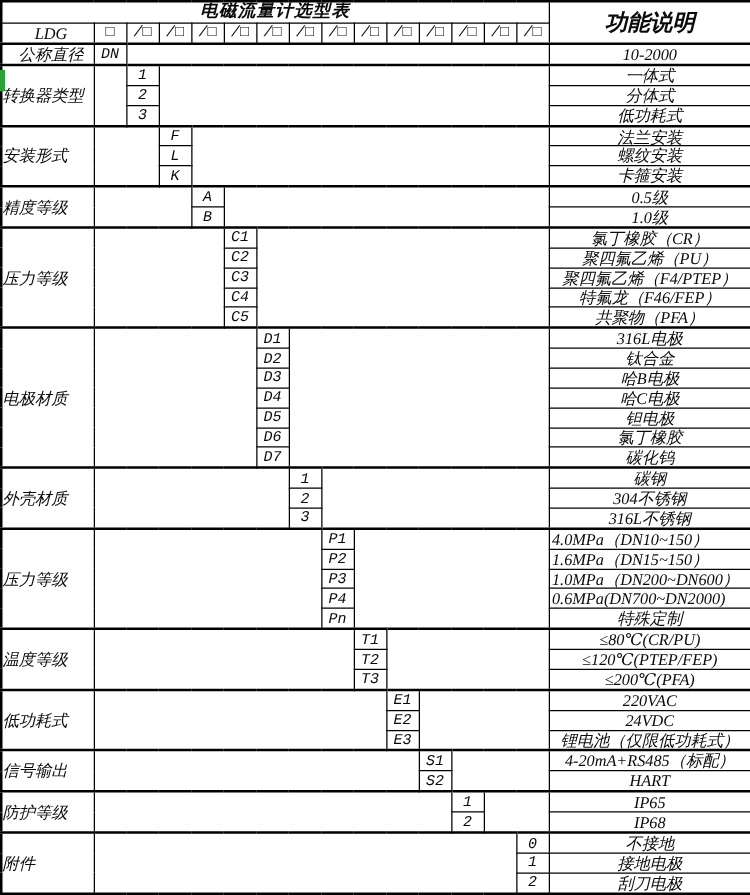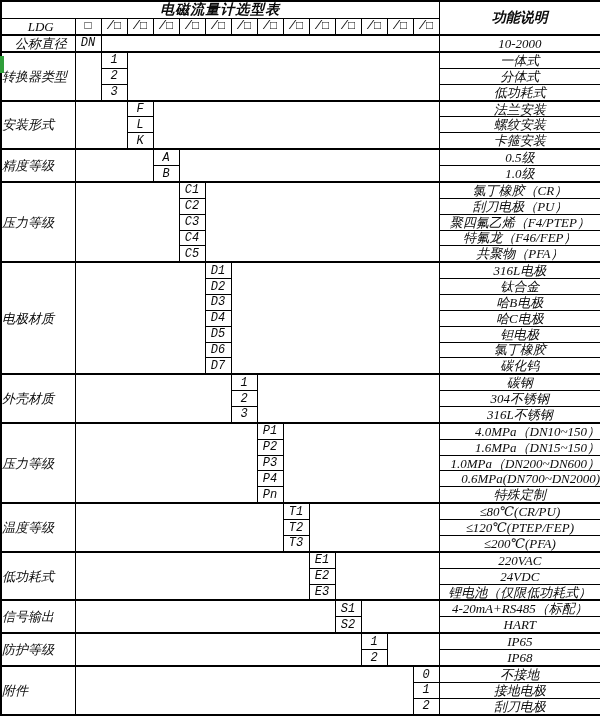--- a/index.html
+++ b/index.html
@@ -27,29 +27,29 @@
     font-size:13px;
     line-height:1;
     text-align:center;
     vertical-align:middle;
     white-space:nowrap;
     overflow:hidden;
   }
   tr.cat-start td { border-top:2px solid #000; }
 
   td.title   { font-weight:bold; font-size:14px; letter-spacing:1px; }
-  td.desc-hd { font-weight:bold; font-size:14px; }
+  td.desc-hd { font-weight:bold; font-size:18px; }
   td.lbl      { text-align:left; }
   td.lbl-left { text-align:center; padding-left:5px; }
   td.code {
     font-family:"Liberation Mono","DejaVu Sans Mono",monospace;
     font-size:12px;
   }
   td.desc { font-size:13px; }
-  td.desc.left { text-align:right; padding-left:2px; }
+  td.desc.left { text-align:left; padding-left:2px; }
   td.filler { }
 
   .scan-artifact {
     position:absolute; left:0; top:56px;
     width:4px; height:17px;
   }
 </style>
 </head>
 <body>
 
@@ -144,21 +144,21 @@
         </tr>
         <tr class="cat-start">
           <td class="lbl" rowspan="5">压力等级</td>
           <td class="filler" colspan="4" rowspan="5"></td>
           <td class="code">C1</td>
           <td class="filler" colspan="9" rowspan="5"></td>
           <td class="desc">氯丁橡胶（CR）</td>
         </tr>
         <tr>
           <td class="code">C2</td>
-          <td class="desc">刮刀电极（PU）</td>
+          <td class="desc">聚四氟乙烯（PU）</td>
         </tr>
         <tr>
           <td class="code">C3</td>
           <td class="desc">聚四氟乙烯（F4/PTEP）</td>
         </tr>
         <tr>
           <td class="code">C4</td>
           <td class="desc">特氟龙（F46/FEP）</td>
         </tr>
         <tr>

